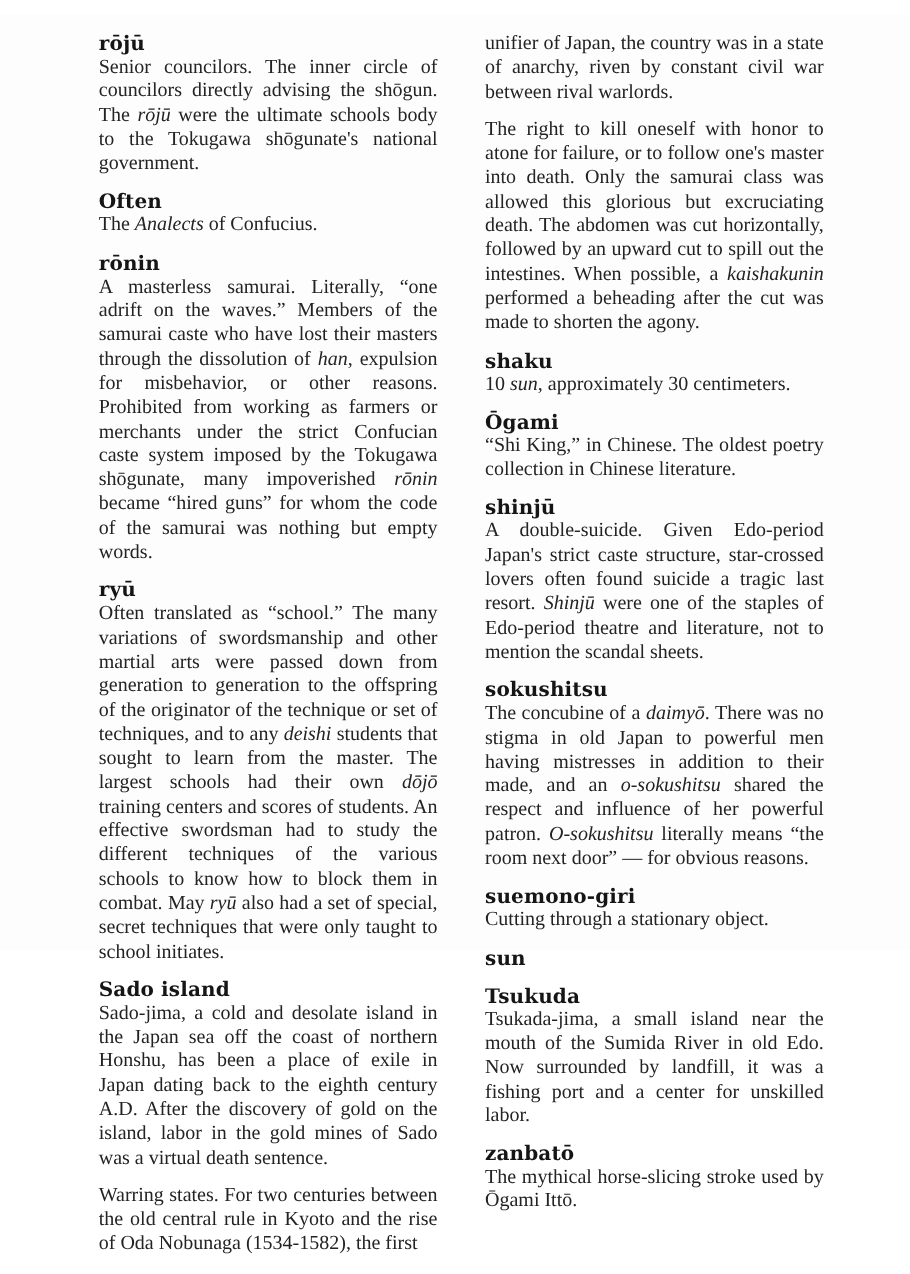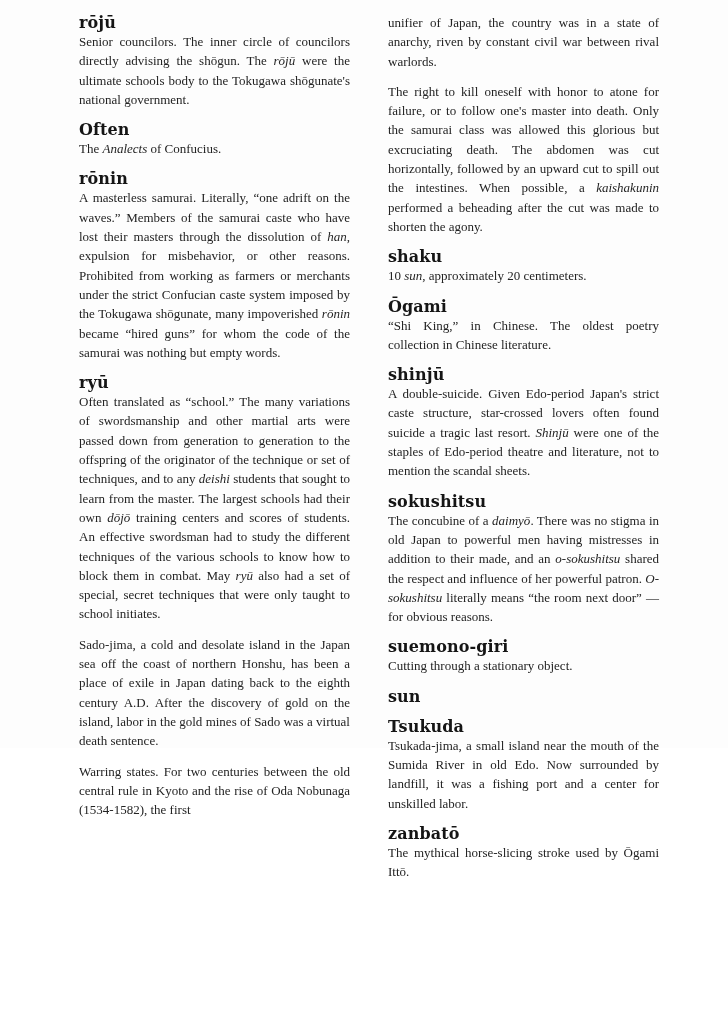--- a/index.html
+++ b/index.html
@@ -10,21 +10,21 @@
       width: 728px;
       height: 1019px;
       background: #ffffff;
       overflow: hidden;
       position: relative;
       font-family: "Liberation Serif", "DejaVu Serif", serif;
       color: #1e1e1e;
     }
     .page {
       position: absolute;
-      left: 0; top: 0;
+      left: 0; top: 12px;
       width: 728px;
       height: 748px;
       background: #fdfdfd;
     }
     .column {
       position: absolute;
       top: 13px;
       width: 271px;
     }
     .col-left  { left: 79px; }
@@ -36,21 +36,21 @@
     .term {
       font-family: "DejaVu Serif", "Liberation Serif", serif;
       font-weight: bold;
       font-size: 16px;
       line-height: 19px;
       color: #151515;
       margin: 0;
       letter-spacing: 0.1px;
     }
     .definition {
-      font-size: 13px;
+      font-size: 16px;
       line-height: 19.3px;
       text-align: justify;
       text-align-last: left;
       margin: 0;
       color: #232323;
       hyphens: none;
     }
     .definition em { font-style: italic; }
 
     
@@ -71,36 +71,37 @@
       </div>
       <div class="entry">
         <h3 class="term">rōnin</h3>
         <p class="definition"><span>A masterless samurai. Literally, “one adrift on the waves.” Members of the samurai caste who have lost their masters through the dissolution of </span><em>han</em><span>, expulsion for misbehavior, or other reasons. Prohibited from working as farmers or merchants under the strict Confucian caste system imposed by the Tokugawa shōgunate, many impoverished </span><em>rōnin</em><span> became “hired guns” for whom the code of the samurai was nothing but empty words.</span></p>
       </div>
       <div class="entry">
         <h3 class="term">ryū</h3>
         <p class="definition"><span>Often translated as “school.” The many variations of swordsmanship and other martial arts were passed down from generation to generation to the offspring of the originator of the technique or set of techniques, and to any </span><em>deishi</em><span> students that sought to learn from the master. The largest schools had their own </span><em>dōjō</em><span> training centers and scores of students. An effective swordsman had to study the different techniques of the various schools to know how to block them in combat. May </span><em>ryū</em><span> also had a set of special, secret techniques that were only taught to school initiates.</span></p>
       </div>
       <div class="entry">
+        <h3 class="term">Sado island</h3>
         <p class="definition"><span>Sado-jima, a cold and desolate island in the Japan sea off the coast of northern Honshu, has been a place of exile in Japan dating back to the eighth century A.D. After the discovery of gold on the island, labor in the gold mines of Sado was a virtual death sentence.</span></p>
       </div>
       <div class="entry">
         <p class="definition"><span>Warring states. For two centuries between the old central rule in Kyoto and the rise of Oda Nobunaga (1534-1582), the first</span></p>
       </div>
     </div>
   <div class="column col-right">
       <div class="entry continuation">
         <p class="definition"><span>unifier of Japan, the country was in a state of anarchy, riven by constant civil war between rival warlords.</span></p>
       </div>
       <div class="entry">
         <p class="definition"><span>The right to kill oneself with honor to atone for failure, or to follow one's master into death. Only the samurai class was allowed this glorious but excruciating death. The abdomen was cut horizontally, followed by an upward cut to spill out the intestines. When possible, a </span><em>kaishakunin</em><span> performed a beheading after the cut was made to shorten the agony.</span></p>
       </div>
       <div class="entry">
         <h3 class="term">shaku</h3>
-        <p class="definition"><span>10 </span><em>sun</em><span>, approximately 20 centimeters.</span></p>
+        <p class="definition"><span>10 </span><em>sun</em><span>, approximately 30 centimeters.</span></p>
       </div>
       <div class="entry">
         <h3 class="term">Ōgami</h3>
         <p class="definition"><span>“Shi King,” in Chinese. The oldest poetry collection in Chinese literature.</span></p>
       </div>
       <div class="entry">
         <h3 class="term">shinjū</h3>
         <p class="definition"><span>A double-suicide. Given Edo-period Japan's strict caste structure, star-crossed lovers often found suicide a tragic last resort. </span><em>Shinjū</em><span> were one of the staples of Edo-period theatre and literature, not to mention the scandal sheets.</span></p>
       </div>
       <div class="entry">

